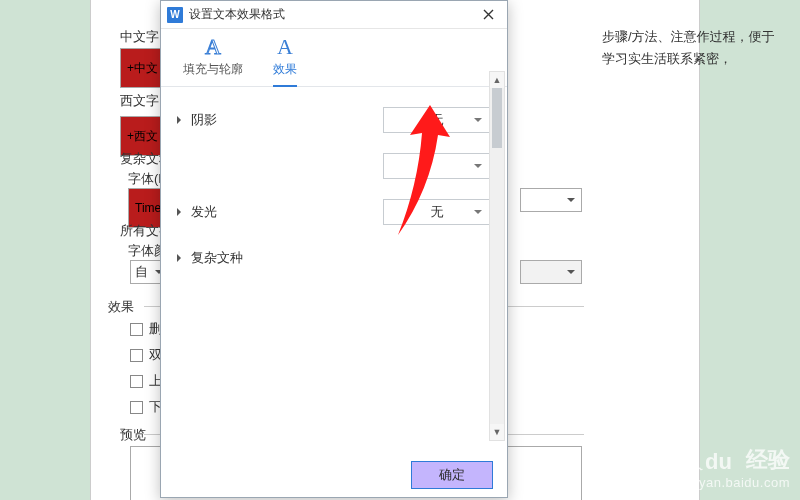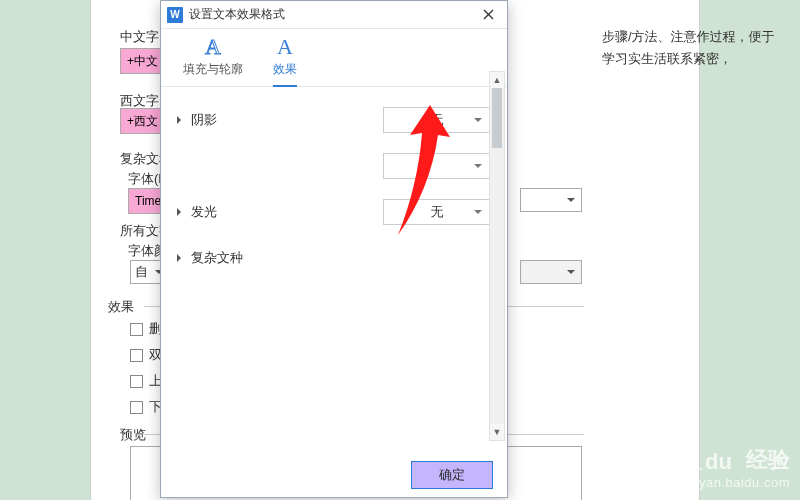--- a/index.html
+++ b/index.html
@@ -6,21 +6,21 @@
   body { width: 800px; height: 500px; overflow: hidden; background: #cfe3d4; position: relative; }
   .canvas { position: absolute; inset: 0; }
 
   
   .doc-bg { position: absolute; left: 90px; top: 0; width: 610px; height: 500px; background: #fff; border-left: 1px solid #ccc; border-right: 1px solid #ccc; }
   .bg-text { position: absolute; left: 602px; top: 26px; width: 180px; font-size: 13px; color: #333; line-height: 22px; }
 
   
   .under { position: absolute; left: 100px; top: 0; width: 500px; height: 500px; font-size: 13px; color: #333; }
   .under .lbl { position: absolute; left: 20px; }
-  .under .fld { position: absolute; left: 20px; height: 26px; border: 1px solid #aaa; background: #f9a8d4; font-size: 12px; padding: 2px 6px; }
+  .under .fld { position: absolute; left: 20px; height: 40px; border: 1px solid #aaa; background: #b91c1c; font-size: 12px; padding: 2px 6px; }
   .under .combo { position: absolute; height: 24px; border: 1px solid #aaa; background: #fff; }
   .under .combo::after { content: ""; position: absolute; right: 6px; top: 9px; border: 4px solid transparent; border-top-color: #555; }
   .under .chk { position: absolute; left: 30px; display: flex; align-items: center; gap: 6px; }
   .under .chk .box { width: 13px; height: 13px; border: 1px solid #888; background: #fff; }
   .under .grp { position: absolute; left: 8px; right: 20px; }
   .under .grp .legend { font-size: 13px; color: #333; }
   .under .line { position: absolute; height: 1px; background: #ccc; }
   .under .colorbtn { position: absolute; left: 30px; height: 24px; border: 1px solid #aaa; background: #fff; display:flex; align-items:center; }
   .under .colorbtn::after { content:""; position:absolute; right:6px; top:9px; border:4px solid transparent; border-top-color:#555;}
   .under .widecombo { position:absolute; height:24px; border:1px solid #aaa; background:#f2f2f2;}
@@ -72,21 +72,21 @@
 
 <div class="canvas">
   <div class="doc-bg"></div>
   <div class="bg-text">步骤/方法、注意作过程，便于学习实生活联系紧密，</div>
 
   <div class="under">
     <span class="lbl" style="top:28px">中文字</span>
     <input class="fld" style="top: 48px; width: 50px;" value="+中文">
 
     <span class="lbl" style="top:92px">西文字</span>
-    <input class="fld" style="top: 108px; width: 50px;" value="+西文">
+    <input class="fld" style="top: 116px; width: 50px;" value="+西文">
 
     <span class="lbl" style="top:150px">复杂文种</span>
     <span class="lbl" style="top:170px; left:28px">字体(F)</span>
     <input class="fld" style="top: 188px; left: 28px; width: 42px;" value="Times">
     <div class="combo" style="top:188px; left:420px; width:62px"></div>
 
     <span class="lbl" style="top:222px">所有文字</span>
     <span class="lbl" style="top:242px; left:28px">字体颜</span>
     <div class="colorbtn" style="top:260px; width:40px">
       <span style="padding-left:4px">自</span>

